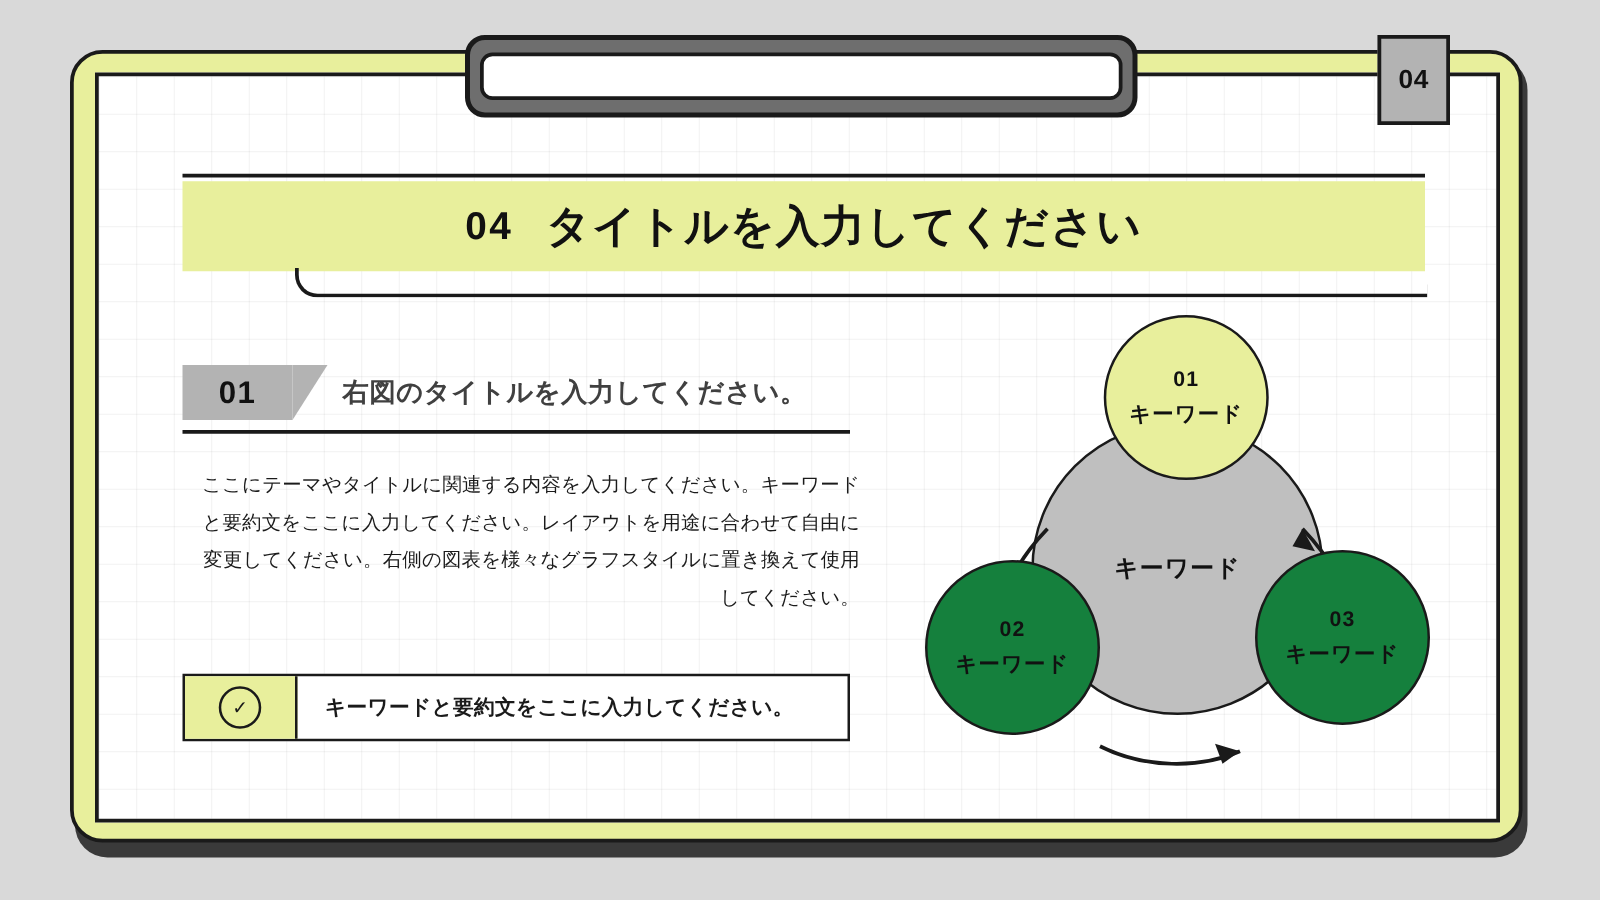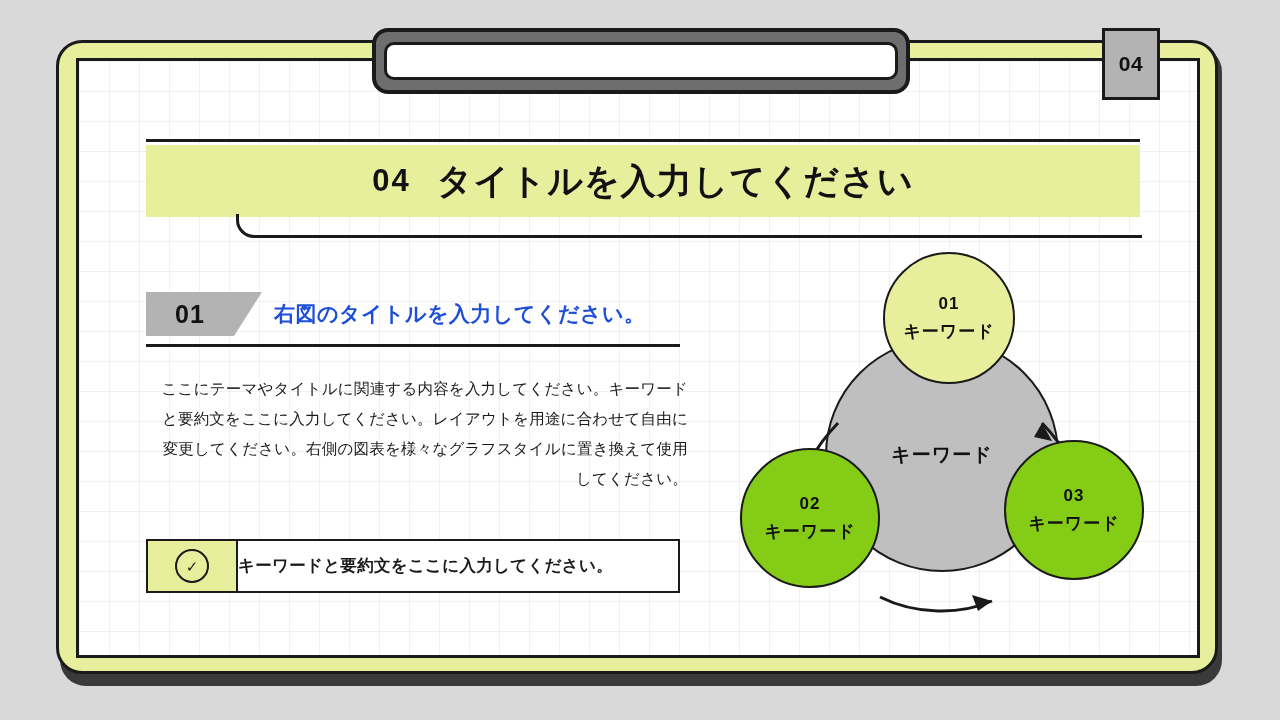--- a/index.html
+++ b/index.html
@@ -191,21 +191,21 @@
     top: 0;
     width: 0;
     height: 0;
     border-top: 44px solid #b3b3b3;
     border-right: 28px solid transparent;
   }
   .sub-title {
     margin-left: 40px;
     font-size: 21px;
     font-weight: bold;
-    color: #1d4ed8;
+    color: #404040;
     letter-spacing: 0.5px;
     white-space: nowrap;
   }
   .sub-underline {
     position: absolute;
     left: 146px;
     top: 344px;
     width: 534px;
     height: 3px;
     background: #1a1a1a;
@@ -251,20 +251,21 @@
     display: flex;
     align-items: center;
     justify-content: center;
     font-size: 15px;
     color: #1a1a1a;
     line-height: 1;
   }
   .callout-text {
     display: flex;
     align-items: center;
+    padding-left: 22px;
     font-size: 16.5px;
     font-weight: bold;
     color: #1a1a1a;
     letter-spacing: 0.3px;
   }
 
   
   .diagram {
     position: absolute;
     left: 720px;
@@ -290,21 +291,21 @@
     letter-spacing: 1px;
   }
   .node {
     position: absolute;
     border-radius: 50%;
     border: 2px solid #1a1a1a;
     display: flex;
     flex-direction: column;
     align-items: center;
     justify-content: center;
-    background: #84cc16;
+    background: #15803d;
     z-index: 3;
   }
   .node .num {
     font-size: 17px;
     font-weight: bold;
     color: #111;
     margin-bottom: 6px;
     letter-spacing: 1px;
   }
   .node .kw {

